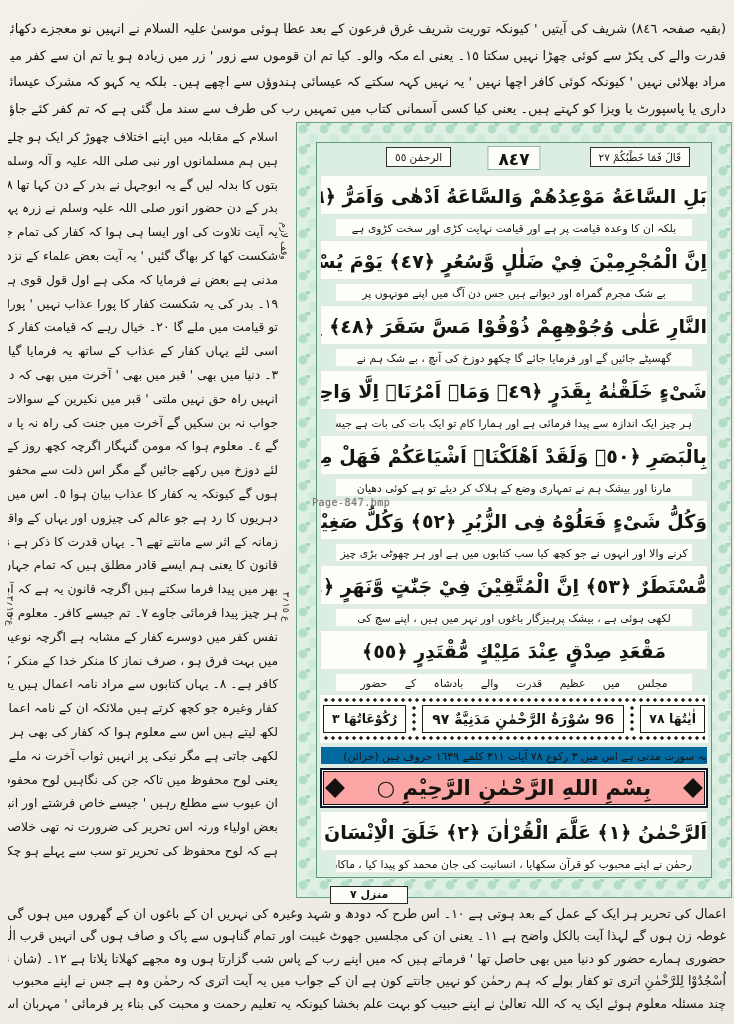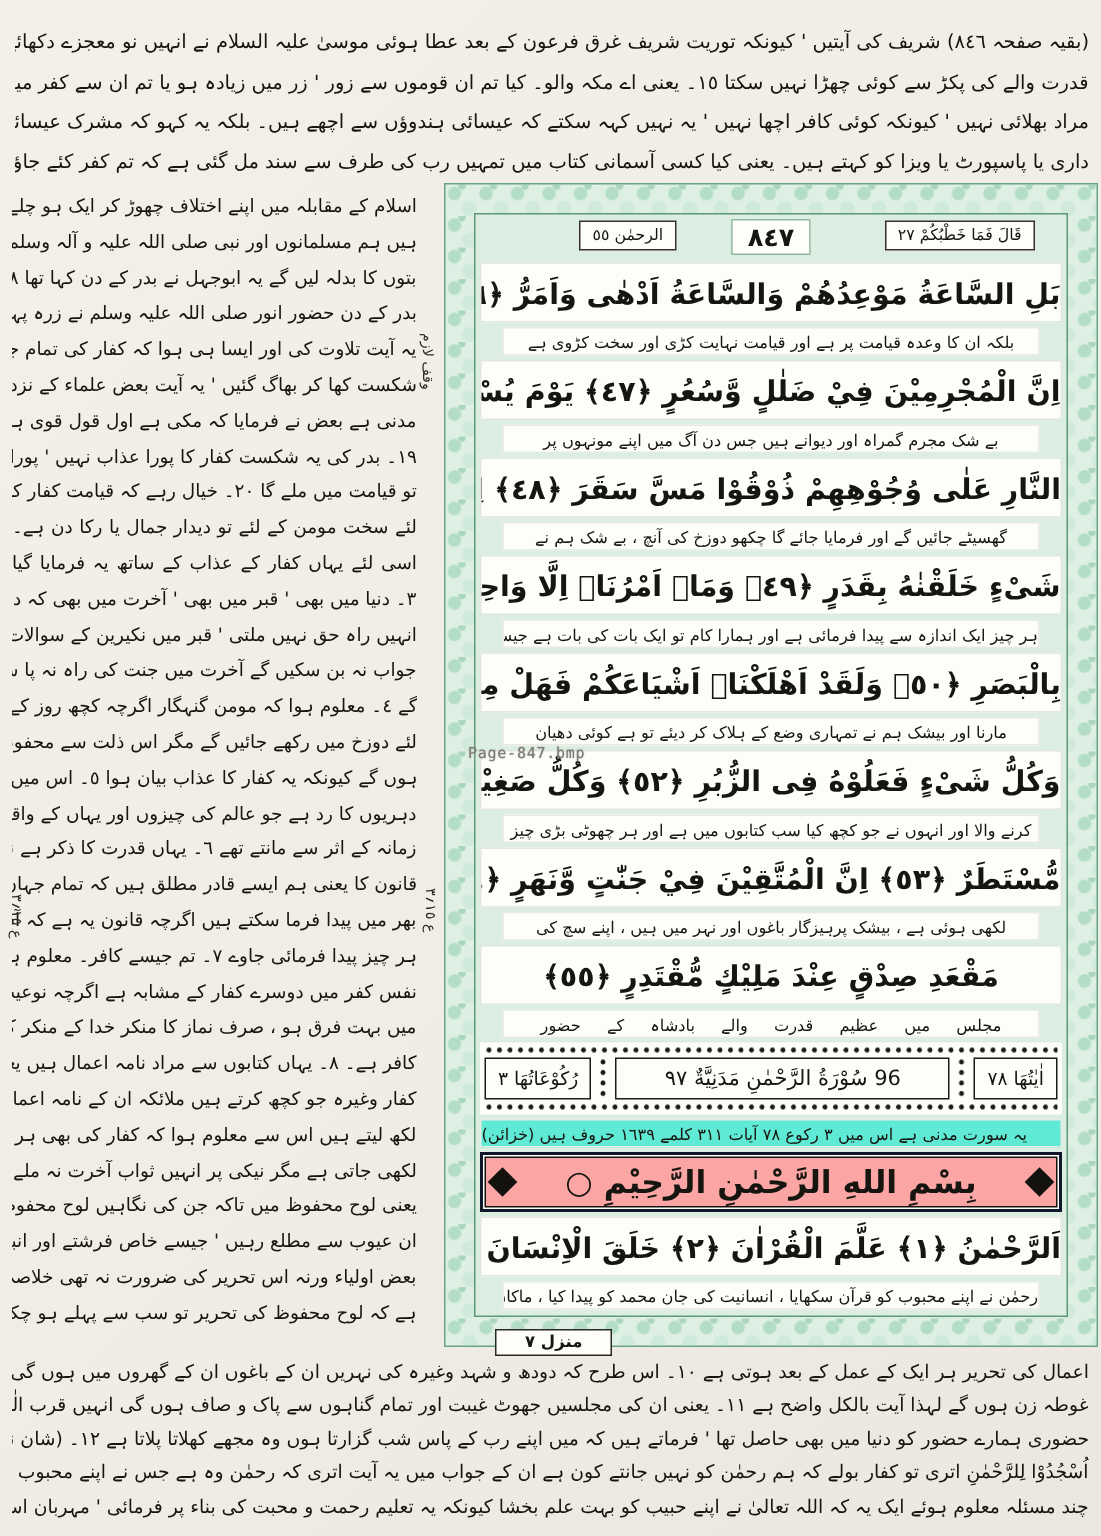--- a/index.html
+++ b/index.html
@@ -80,28 +80,28 @@
     background-image:radial-gradient(circle at 3px 3px,#1d1b17 1.4px,rgba(0,0,0,0) 1.9px);
     background-size:7px 6px;
   }
   .strip-mid { display:flex; align-items:stretch; gap:4px; padding:2px 0; }
   .starcol {
     width:8px;
     background-image:radial-gradient(circle at 4px 3px,#1d1b17 1.4px,rgba(0,0,0,0) 1.9px);
     background-size:8px 7px;
   }
   .sbox {
-    border:1.5px solid #1d1b17; background:#fdfdfa; font-weight:normal;
+    border:1.5px solid #1d1b17; background:#fdfdfa; font-weight:bold;
     font-size:12.5px; line-height:24px; height:28px; padding:1px 8px 0;
     white-space:nowrap; text-align:center;
   }
   .sbox.title { flex:1; font-size:14px; }
   
   .info-line {
-    flex:0 0 auto; direction:rtl; background:#5eead4; text-align:left;
+    flex:0 0 auto; direction:rtl; background:#0369a1; text-align:right;
     font-size:10.8px; height:19px; line-height:19px; border:1px solid #e7ebe4;
   }
   
   .bism {
     flex:0 0 auto; position:relative; background:#fca5a5;
     border:2px solid #0f172a; box-shadow:inset 0 0 0 1px #fdfdfa, inset 0 0 0 2px #14120e;
     height:40px; line-height:36px; text-align:center; direction:rtl;
     font-size:21px; font-weight:bold;
   }
   .bism::before, .bism::after {
@@ -136,21 +136,20 @@
   <div class="left-block ucol">
       <div class="uline">اسلام کے مقابلہ میں اپنے اختلاف چھوڑ کر ایک ہو چلے</div>
       <div class="uline">ہیں ہم مسلمانوں اور نبی صلی اللہ علیہ و آلہ وسلم سے اپنے</div>
       <div class="uline">بتوں کا بدلہ لیں گے یہ ابوجہل نے بدر کے دن کہا تھا ١٨۔</div>
       <div class="uline">بدر کے دن حضور انور صلی اللہ علیہ وسلم نے زرہ پہن کر</div>
       <div class="uline">یہ آیت تلاوت کی اور ایسا ہی ہوا کہ کفار کی تمام جماعتیں</div>
       <div class="uline">شکست کھا کر بھاگ گئیں ' یہ آیت بعض علماء کے نزدیک</div>
       <div class="uline">مدنی ہے بعض نے فرمایا کہ مکی ہے اول قول قوی ہے۔</div>
       <div class="uline">١٩۔ بدر کی یہ شکست کفار کا پورا عذاب نہیں ' پورا عذاب</div>
       <div class="uline">تو قیامت میں ملے گا ٢٠۔ خیال رہے کہ قیامت کفار کے</div>
-      <div class="uline">لئے سخت مومن کے لئے تو دیدار جمال یا رکا دن ہے۔</div>
       <div class="uline">اسی لئے یہاں کفار کے عذاب کے ساتھ یہ فرمایا گیا</div>
       <div class="uline">٣۔ دنیا میں بھی ' قبر میں بھی ' آخرت میں بھی کہ دنیا میں</div>
       <div class="uline">انہیں راہ حق نہیں ملتی ' قبر میں نکیرین کے سوالات کے</div>
       <div class="uline">جواب نہ بن سکیں گے آخرت میں جنت کی راہ نہ پا سکیں</div>
       <div class="uline">گے ٤۔ معلوم ہوا کہ مومن گنہگار اگرچہ کچھ روز کے</div>
       <div class="uline">لئے دوزخ میں رکھے جائیں گے مگر اس ذلت سے محفوظ</div>
       <div class="uline">ہوں گے کیونکہ یہ کفار کا عذاب بیان ہوا ٥۔ اس میں</div>
       <div class="uline">دہریوں کا رد ہے جو عالم کی چیزوں اور یہاں کے واقعات کو</div>
       <div class="uline">زمانہ کے اثر سے مانتے تھے ٦۔ یہاں قدرت کا ذکر ہے نہ کہ</div>
       <div class="uline">قانون کا یعنی ہم ایسے قادر مطلق ہیں کہ تمام جہاں کو پل</div>

